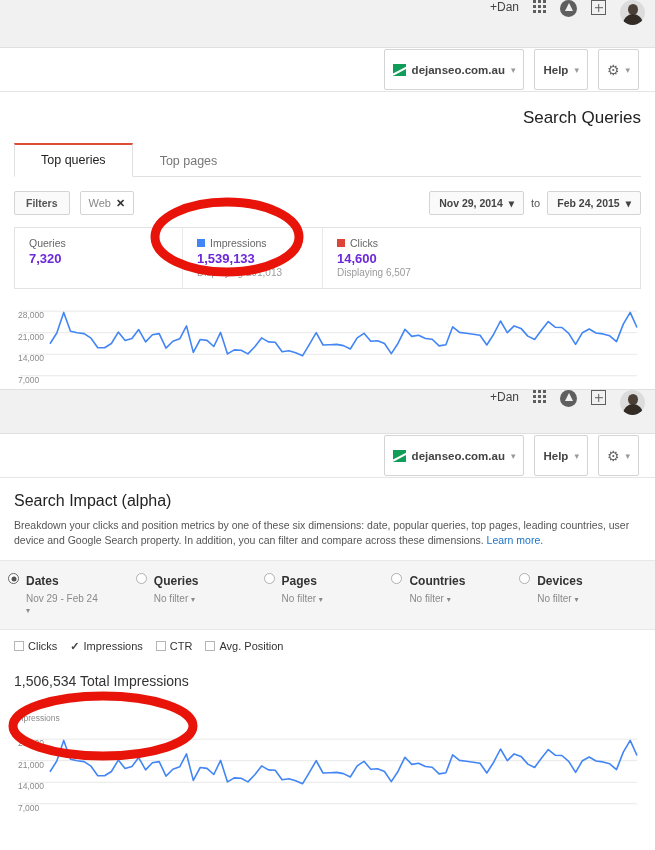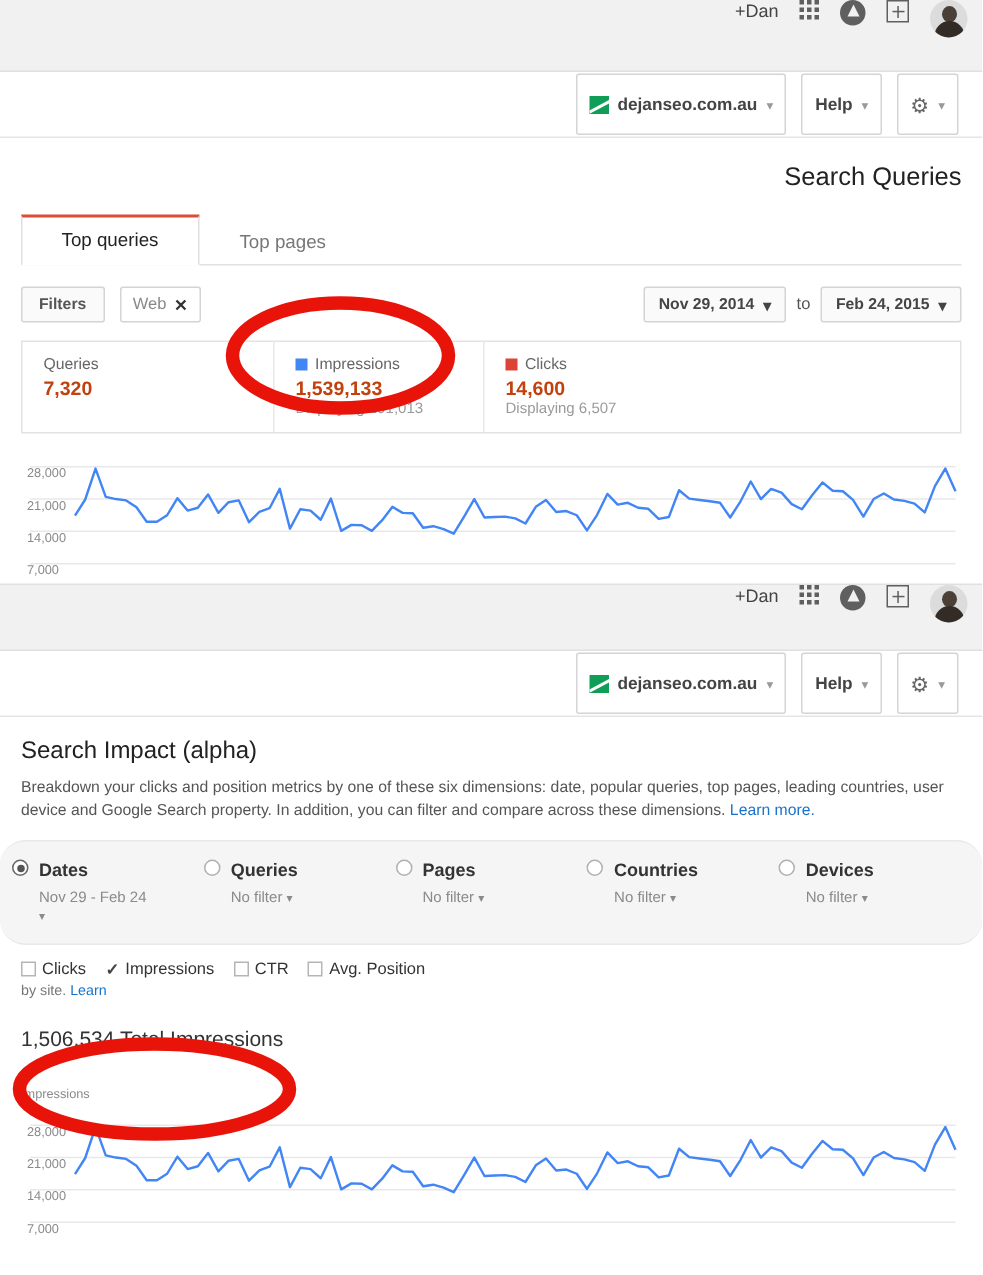--- a/index.html
+++ b/index.html
@@ -90,35 +90,35 @@
 
   
   .cards { display:flex; border:1px solid #e3e3e3; height:62px; }
   .card { padding:9px 14px; border-right:1px solid #e8e8e8; }
   .card:last-child { border-right:none; }
   .card.w1 { width:168px; }
   .card.w2 { width:140px; }
   .card.w3 { width:160px; }
   .card .lbl { font-size:10.5px; color:#666; display:flex; align-items:center; gap:5px; }
   .sw { width:8px; height:8px; display:inline-block; }
-  .card .val { font-size:13px; font-weight:bold; color:#c2410c; margin-top:2px; }
+  .card .val { font-size:13px; font-weight:bold; color:#6d28d9; margin-top:2px; }
   .card .sub { font-size:10px; color:#9a9a9a; margin-top:1px; }
 
   
   .chart { position:relative; margin-top:8px; }
   .chart svg { display:block; }
   .chartlabel { font-size:8.5px; fill:#8a8a8a; }
   .axname { font-size:8.5px; color:#8a8a8a; padding-bottom:2px; }
 
   
   h2.title2 { font-size:16px; font-weight:normal; color:#222; padding:14px 0 8px; }
   .desc { font-size:10.5px; color:#555; line-height:1.45; padding-bottom:12px; }
   .desc a { color:#1a73c8; text-decoration:none; }
   .dimbar { background:#f5f5f5; border-top:1px solid #e8e8e8; border-bottom:1px solid #e8e8e8;
-    display:flex; padding:10px 8px 12px;border-radius:17px; }
+    display:flex; padding:10px 8px 12px; }
   .dim { flex:1; display:flex; gap:7px; align-items:flex-start; }
   .radio { width:11px; height:11px; border-radius:50%; border:1.5px solid #b0b0b0; background:#fff;
     margin-top:2px; flex:none; position:relative; }
   .radio.on { border-color:#666; }
   .radio.on:after { content:""; position:absolute; left:50%; top:50%; transform:translate(-50%,-50%);
     width:5px;height:5px;border-radius:50%; background:#555; }
   .dim .nm { font-size:12px; font-weight:bold; color:#333; }
   .dim .sub { font-size:10px; color:#8a8a8a; margin-top:3px; line-height:1.35; }
   .dim .sub .ca { font-size:8px; }
 
@@ -360,24 +360,20 @@
       </label>
       <label class="mi">
         <span class="cb"></span>
         <span>CTR</span>
       </label>
       <label class="mi">
         <span class="cb"></span>
         <span>Avg. Position</span>
       </label>
     </div>
-    <div class="bysite">
-      <span>by site.</span>
-      <a href="#">Learn</a>
-    </div>
 
     <div class="total">1,506,534 Total Impressions</div>
 
     <div class="chart">
       <div class="axname">Impressions</div>
       <svg id="svg-chart-bottom" width="627" height="92" viewBox="0 0 627 92">
           <line x1="6" x2="623" y1="14.153846153846153" y2="14.153846153846153" stroke="#e8e8e8" stroke-width="1"></line>
           <text x="4" y="21.153846153846153" class="chartlabel">28,000</text>
           <line x1="6" x2="623" y1="35.69230769230769" y2="35.69230769230769" stroke="#e8e8e8" stroke-width="1"></line>
           <text x="4" y="42.69230769230769" class="chartlabel">21,000</text>

